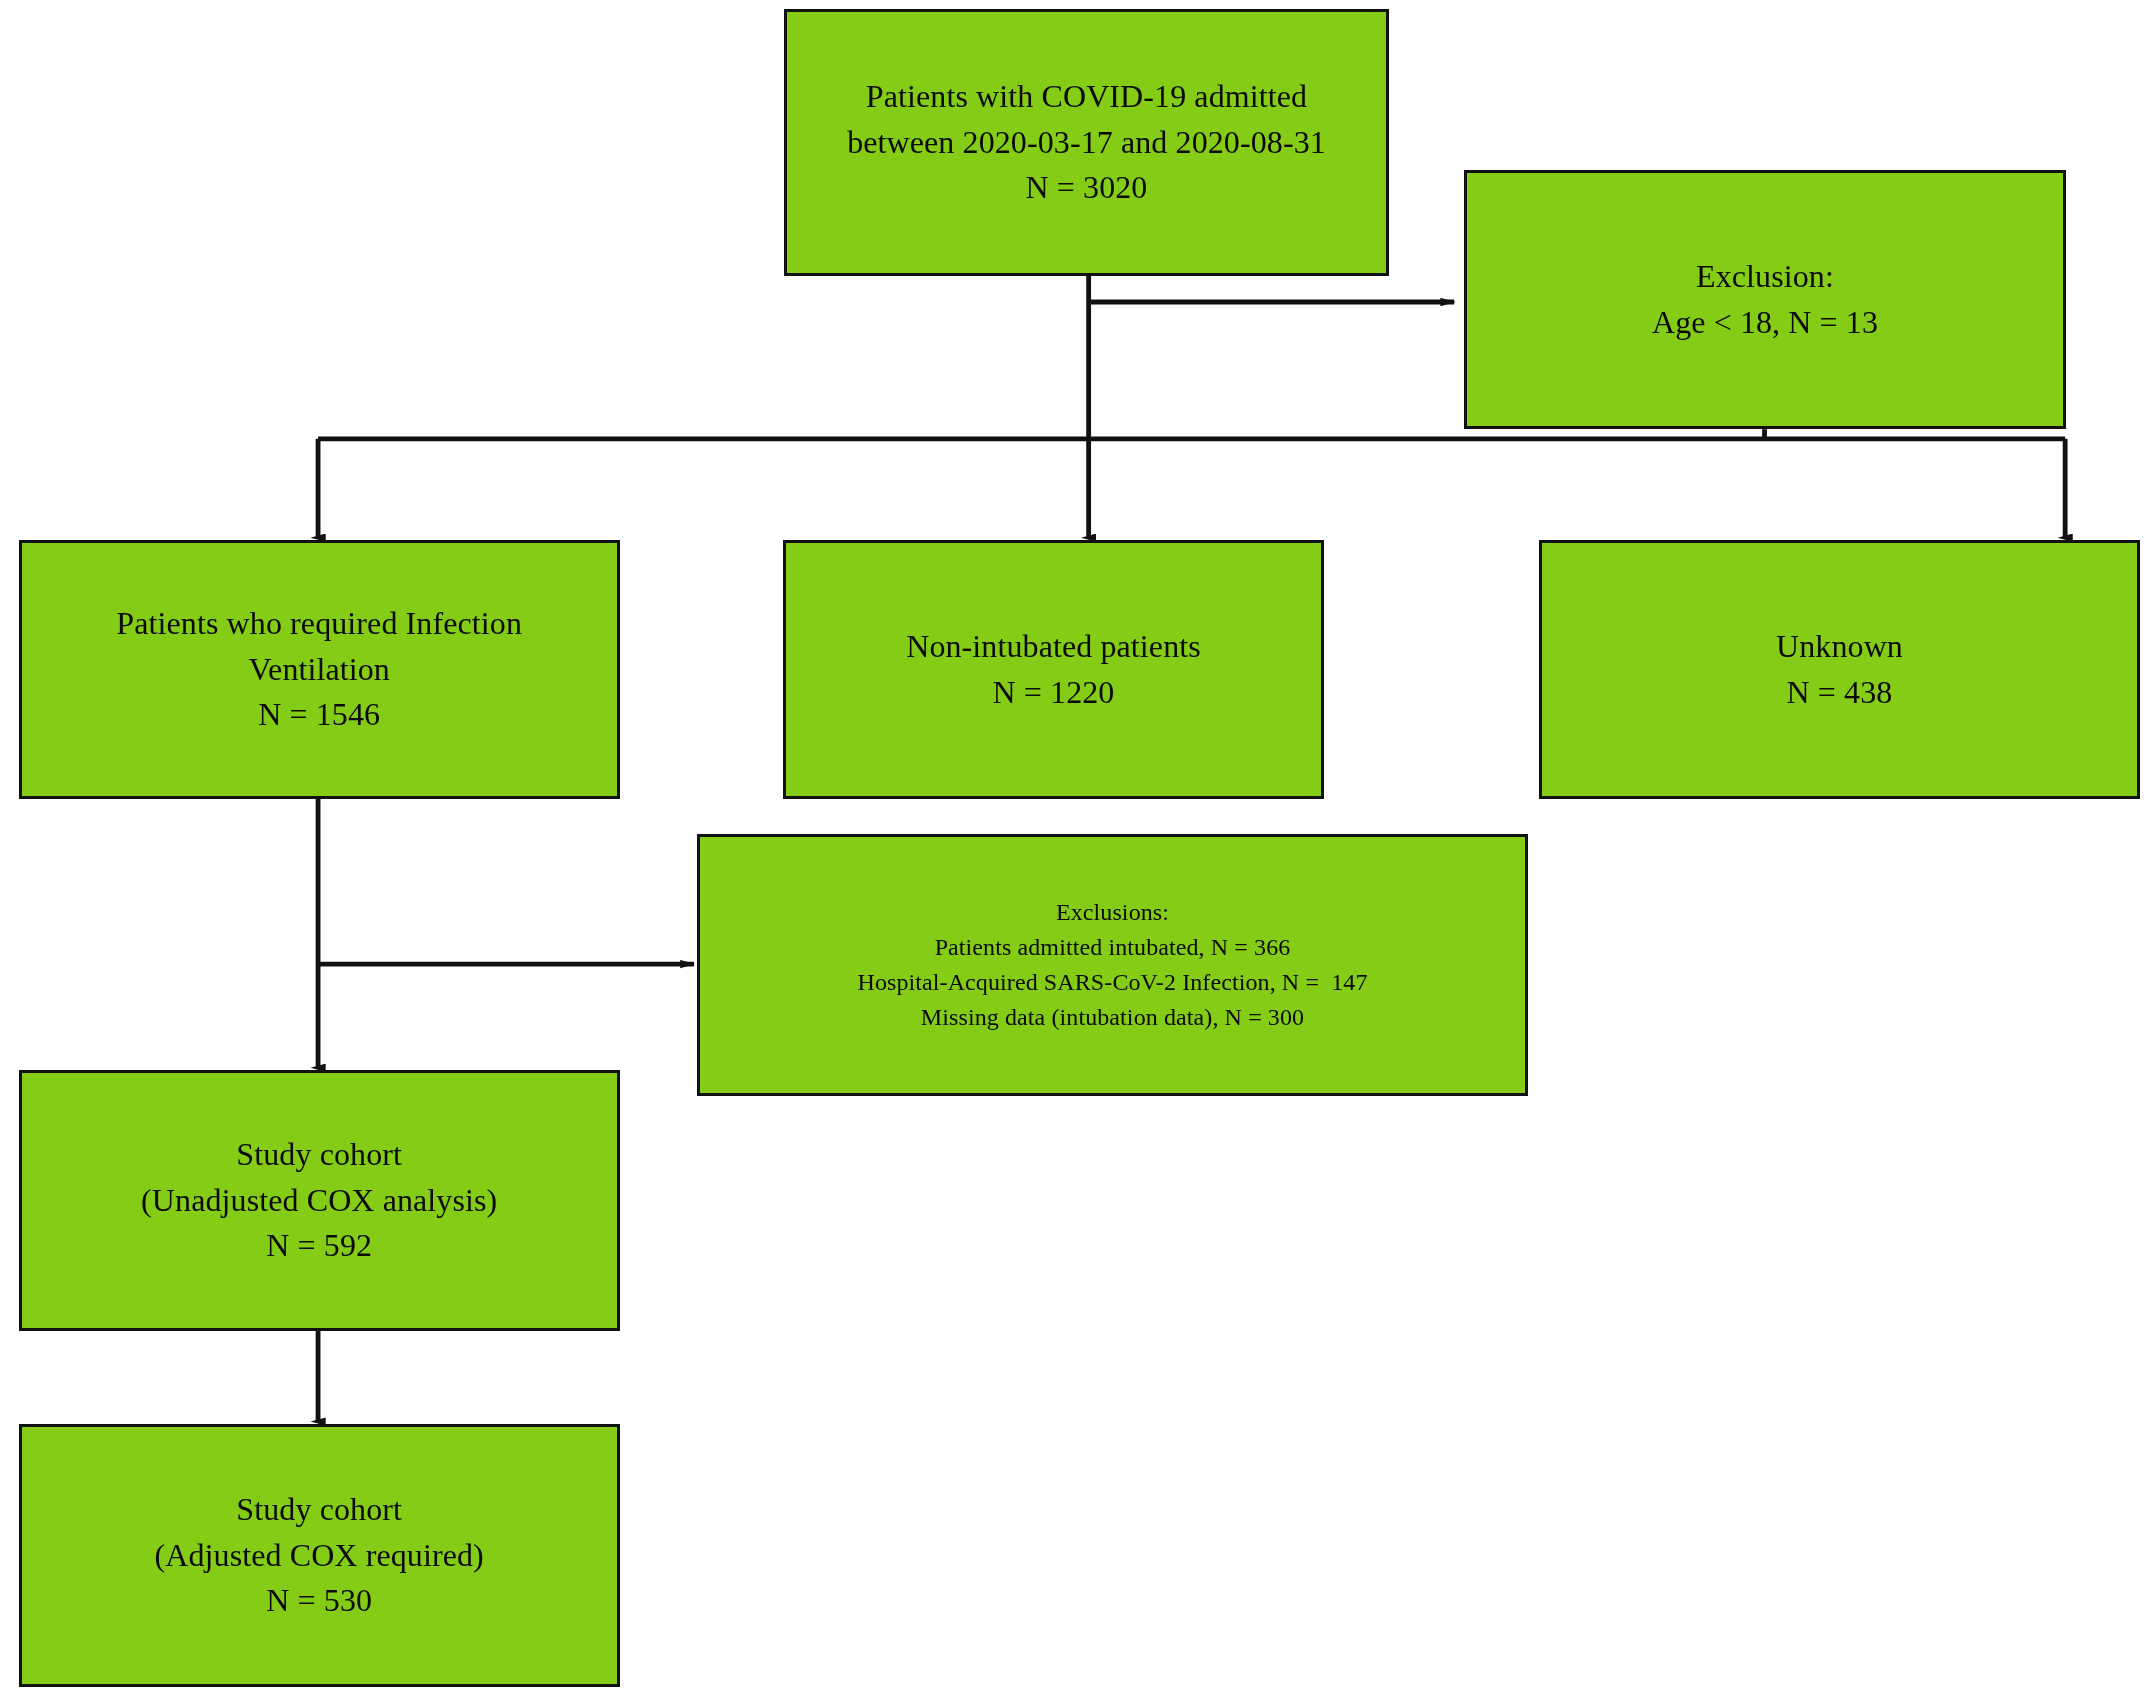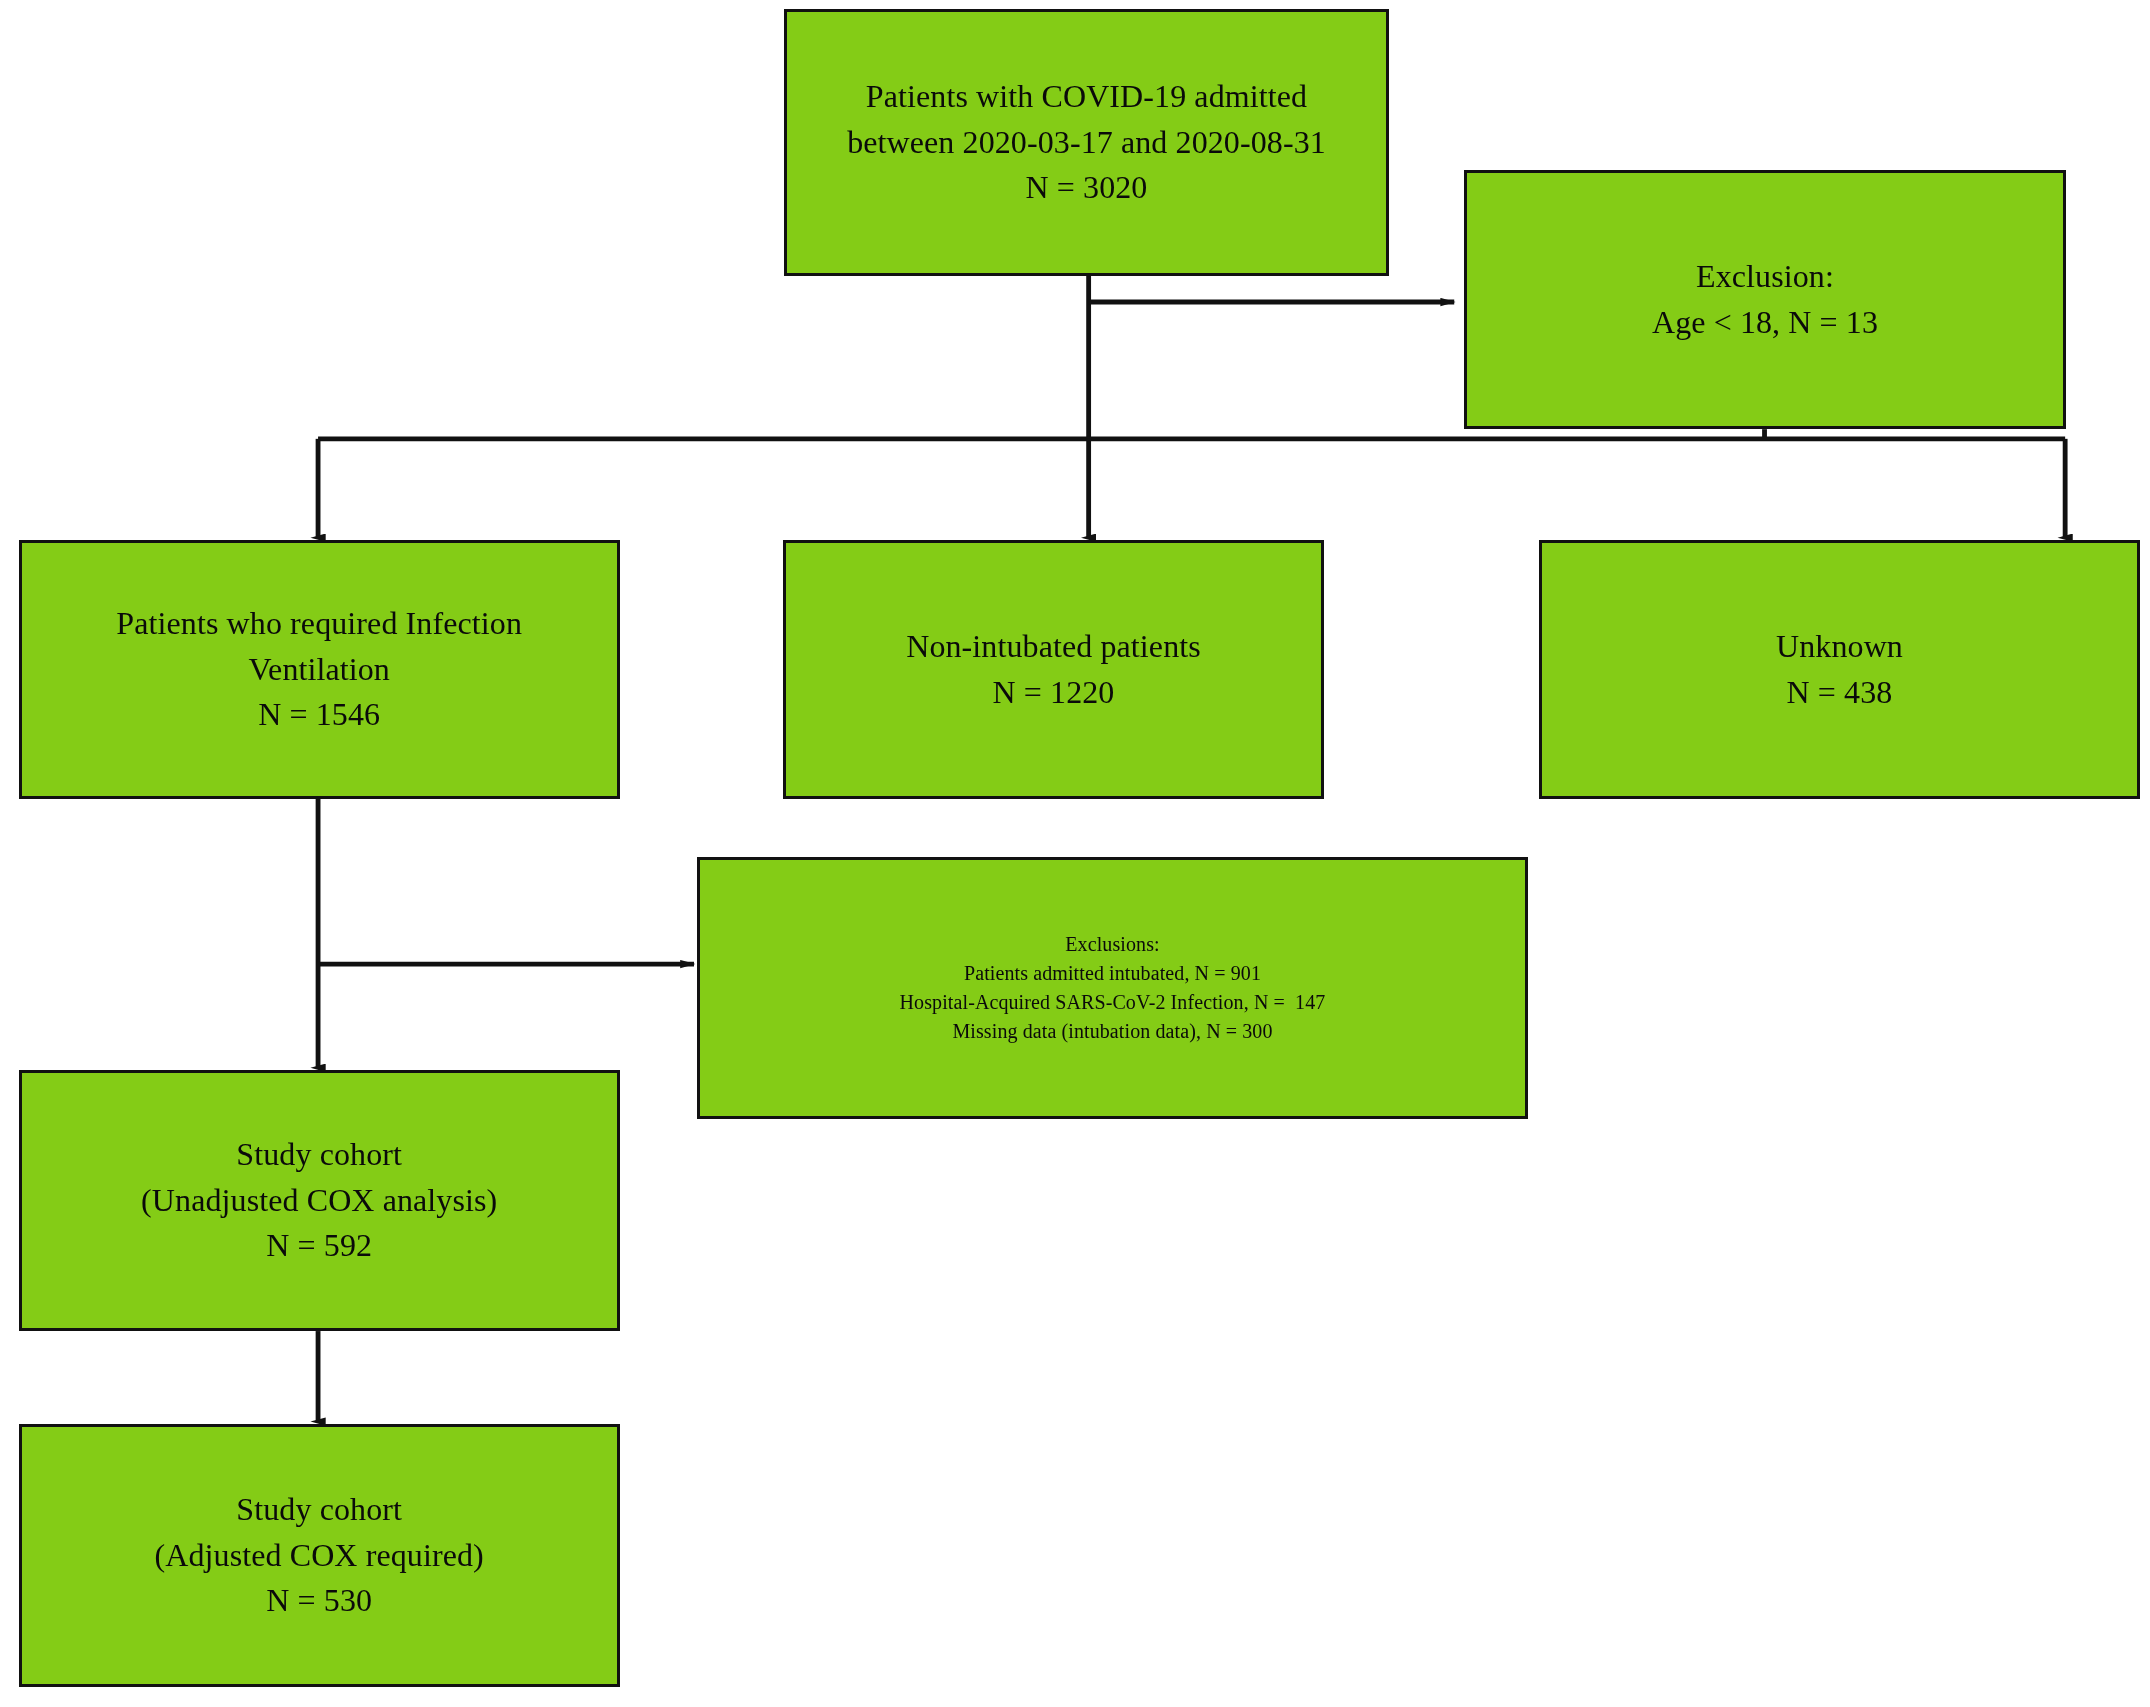--- a/index.html
+++ b/index.html
@@ -48,21 +48,21 @@
   
   #box-admitted       { left: 784px; top:   9px; width:  605px; height: 267px; }
   #box-exclusion-age  { left: 1464px; top:  170px; width:  602px; height: 259px; }
   #box-mech-vent      { left:   18.7px; top:  540px; width:  601px; height: 259px; }
   #box-non-intubated  { left: 783px; top:  540px; width:  541px; height: 259px; }
   #box-unknown        { left: 1539px; top:  540px; width:  601px; height: 259px; }
   #box-exclusions     { left: 697px; top: 834px; width: 831px; height: 262px; }
   #box-cohort-unadj   { left:   18.7px; top: 1070px; width:  601px; height: 261px; }
   #box-cohort-adj     { left:   18.7px; top: 1424px; width:  601px; height: 263px; }
 
-  #box-exclusions     { font-size: 20px; line-height: 1.46; margin-top: 23px; }
+  #box-exclusions     { font-size: 24px; line-height: 1.46; }
 </style>
 </head>
 <body>
 
 <div id="canvas">
 
   <svg id="svg-connectors" viewBox="0 0 3112 2470" width="2151" height="1707" xmlns="http://www.w3.org/2000/svg">
     <defs>
       <marker id="arrow-down" markerWidth="26" markerHeight="26" refX="6" refY="11" orient="auto" markerUnits="userSpaceOnUse">
         <path d="M0,0 L12,0 L6,22 Z" fill="#111111"></path>
@@ -115,21 +115,21 @@
     <span class="line">N = 1220</span>
   </div>
 
   <div class="flow-box" id="box-unknown">
     <span class="line">Unknown</span>
     <span class="line">N = 438</span>
   </div>
 
   <div class="flow-box" id="box-exclusions">
     <span class="line">Exclusions:</span>
-    <span class="line">Patients admitted intubated, N = 901</span>
+    <span class="line">Patients admitted intubated, N = 366</span>
     <span class="line">Hospital-Acquired SARS-CoV-2 Infection, N =  147</span>
     <span class="line">Missing data (intubation data), N = 300</span>
   </div>
 
   <div class="flow-box" id="box-cohort-unadj">
     <span class="line">Study cohort</span>
     <span class="line">(Unadjusted COX analysis)</span>
     <span class="line">N = 592</span>
   </div>
 

